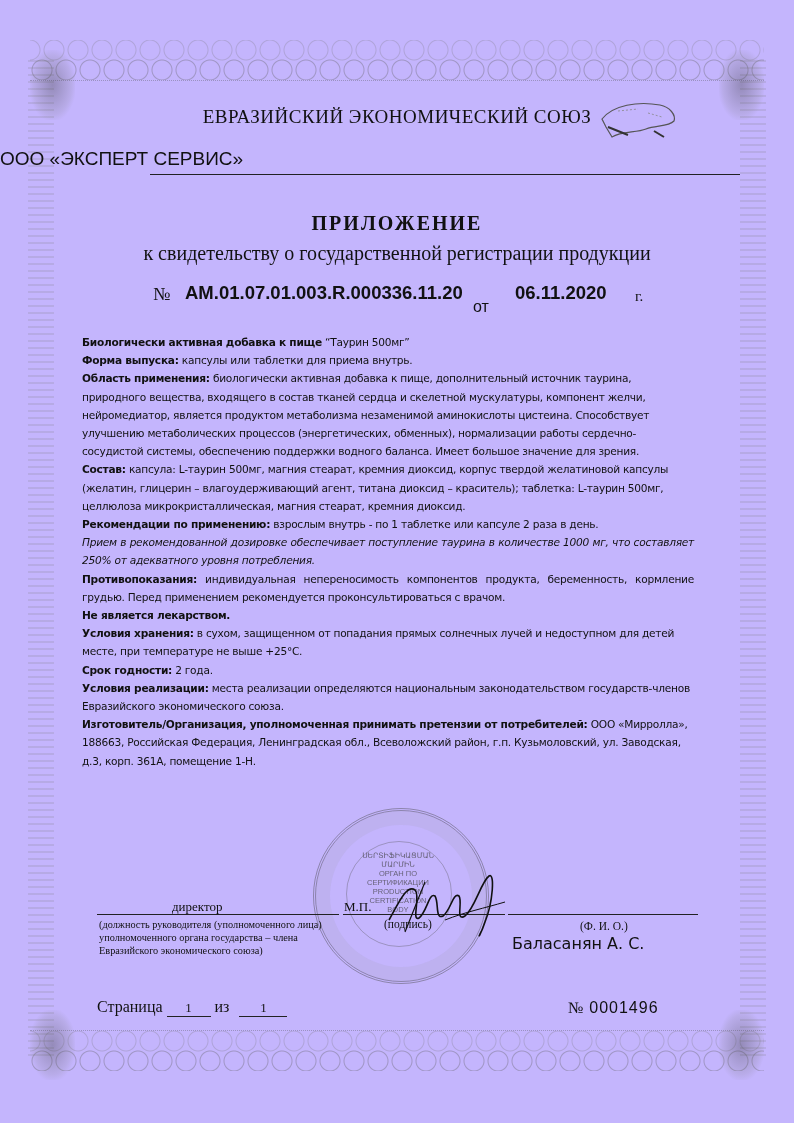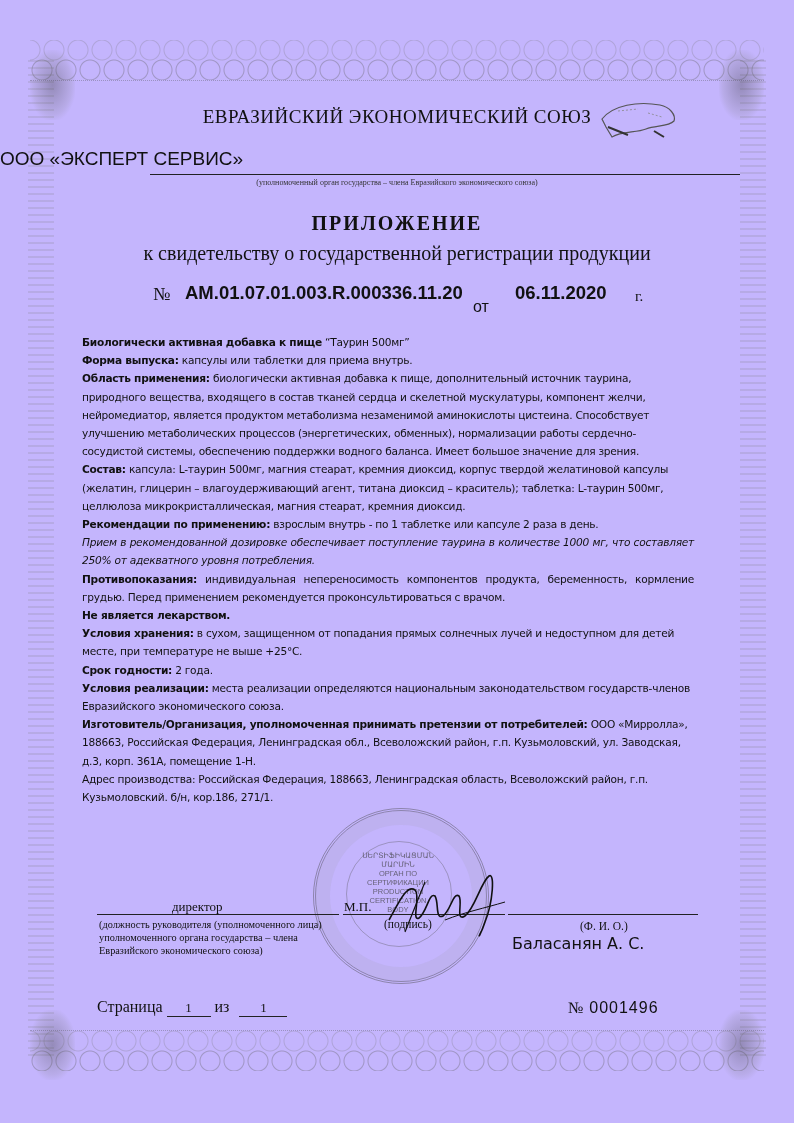--- a/index.html
+++ b/index.html
@@ -108,21 +108,20 @@
   <div class="corner c-br"></div>
 
   <div class="header-union">ЕВРАЗИЙСКИЙ  ЭКОНОМИЧЕСКИЙ  СОЮЗ</div>
   <svg class="emblem" viewBox="0 0 80 50">
     <path d="M4 22 C 15 8, 40 4, 62 8 C 72 10, 78 18, 76 24 C 70 30, 58 28, 48 32 C 38 36, 24 34, 14 40 L 8 30 Z" fill="none" stroke="#555" stroke-width="1.2"></path>
     <path d="M10 30 L 30 38 M 56 34 L 66 40" stroke="#333" stroke-width="2"></path>
     <path d="M20 14 L 40 12 M 50 16 L 64 20" stroke="#888" stroke-width="0.8" stroke-dasharray="2 2"></path>
   </svg>
   <div class="header-org">ООО «ЭКСПЕРТ СЕРВИС»</div>
   <div class="header-rule"></div>
-  <div class="header-note">(уполномоченный орган государства – члена Евразийского экономического союза)</div>
 
   <div class="title">ПРИЛОЖЕНИЕ</div>
   <div class="subtitle">к свидетельству о государственной регистрации продукции</div>
 
   <div class="cert-line">
     <span class="cert-num-sign">№</span>
     <span class="cert-num">AM.01.07.01.003.R.000336.11.20</span>
     <span class="cert-from">от</span>
     <span class="cert-date">06.11.2020</span>
     <span class="cert-year">г.</span>
@@ -134,21 +133,20 @@
     <p><b>Область применения:</b><span> биологически активная добавка к пище, дополнительный источник таурина, природного вещества, входящего в состав тканей сердца и скелетной мускулатуры, компонент желчи, нейромедиатор, является продуктом метаболизма незаменимой аминокислоты цистеина. Способствует улучшению метаболических процессов (энергетических, обменных), нормализации работы сердечно-сосудистой системы, обеспечению поддержки водного баланса. Имеет большое значение для зрения.</span></p>
     <p><b>Состав:</b><span> капсула: L-таурин 500мг, магния стеарат, кремния диоксид, корпус твердой желатиновой капсулы (желатин, глицерин – влагоудерживающий агент, титана диоксид – краситель); таблетка: L-таурин 500мг, целлюлоза микрокристаллическая, магния стеарат, кремния диоксид.</span></p>
     <p><b>Рекомендации по применению:</b><span> взрослым внутрь - по 1 таблетке или капсуле 2 раза в день.</span></p>
     <p class="just"><i>Прием в рекомендованной дозировке обеспечивает поступление таурина в количестве 1000 мг, что составляет 250% от адекватного уровня потребления.</i></p>
     <p class="just"><b>Противопоказания:</b><span> индивидуальная непереносимость компонентов продукта, беременность, кормление грудью. Перед применением рекомендуется проконсультироваться с врачом.</span></p>
     <p><b>Не является лекарством.</b></p>
     <p><b>Условия хранения:</b><span> в сухом, защищенном от попадания прямых солнечных лучей и недоступном для детей месте, при температуре не выше +25°С.</span></p>
     <p><b>Срок годности:</b><span> 2 года.</span></p>
     <p><b>Условия реализации:</b><span> места реализации определяются национальным законодательством государств-членов Евразийского экономического союза.</span></p>
     <p><b>Изготовитель/Организация, уполномоченная принимать претензии от потребителей:</b><span> ООО «Мирролла», 188663, Российская Федерация, Ленинградская обл., Всеволожский район, г.п. Кузьмоловский, ул. Заводская, д.3, корп. 361А, помещение 1-Н.</span></p>
-    <p><span>Адрес производства: Российская Федерация, 188663, Ленинградская область, Всеволожский район, г.п. Кузьмоловский. б/н, кор.186, 271/1.</span></p>
   </div>
 
   <div class="stamp">
     <div class="stamp-inner"></div>
     <div class="stamp-text">
       <div>ՍԵՐՏԻՖԻԿԱՑՄԱՆ</div>
       <div>ՄԱՐՄԻՆ</div>
       <div>ОРГАН ПО</div>
       <div>СЕРТИФИКАЦИИ</div>
       <div>PRODUCTION</div>

